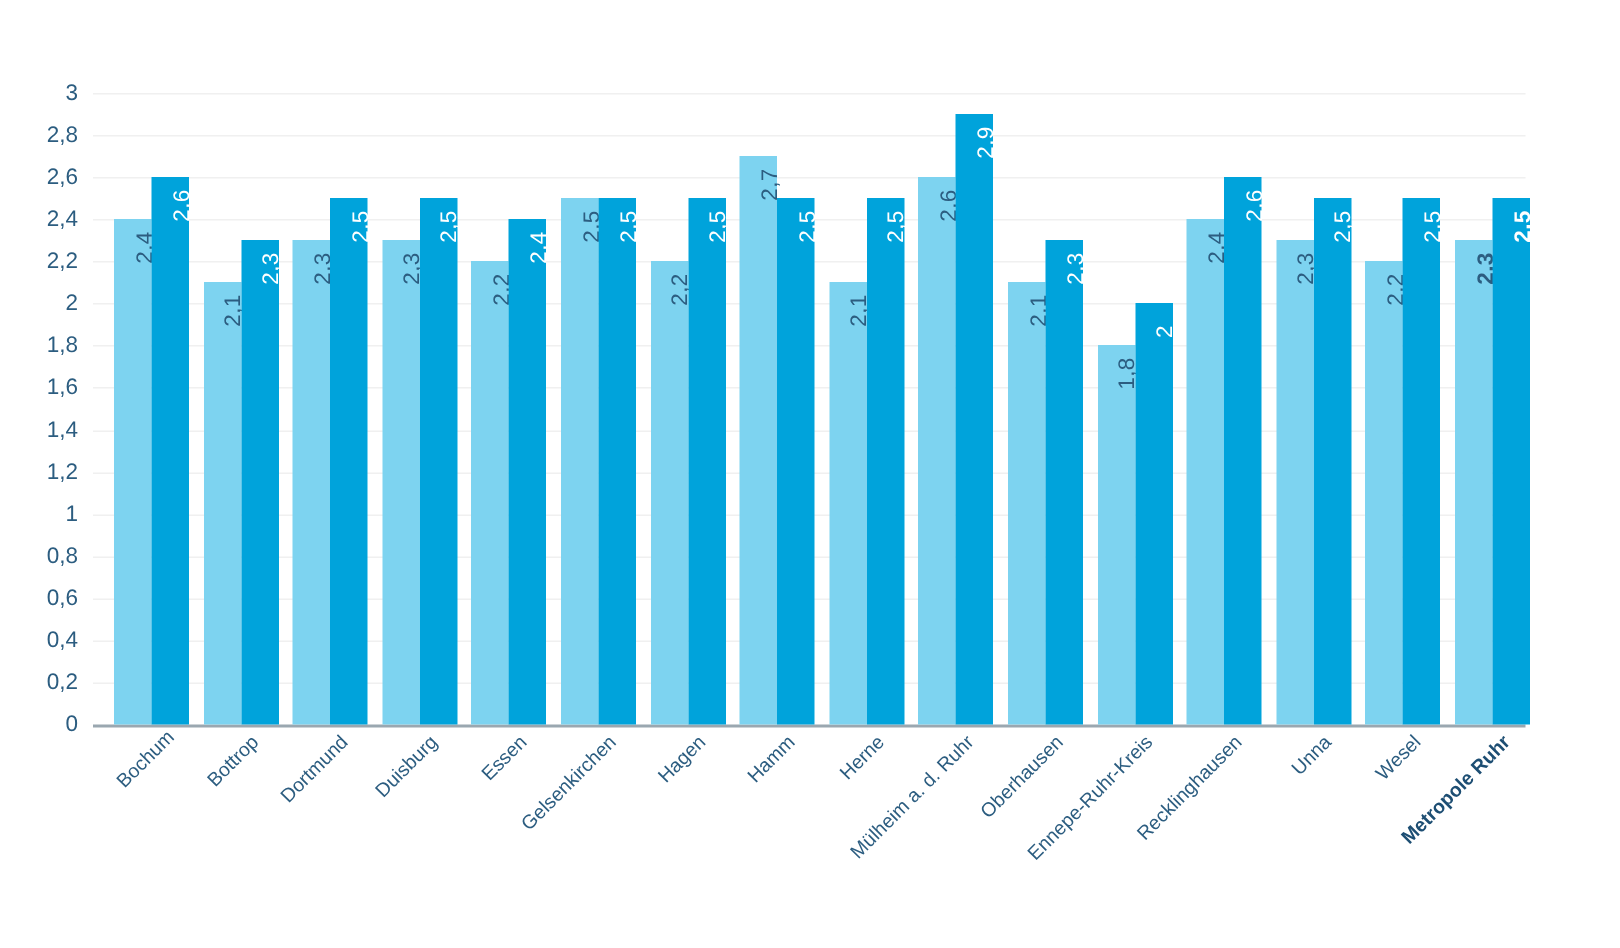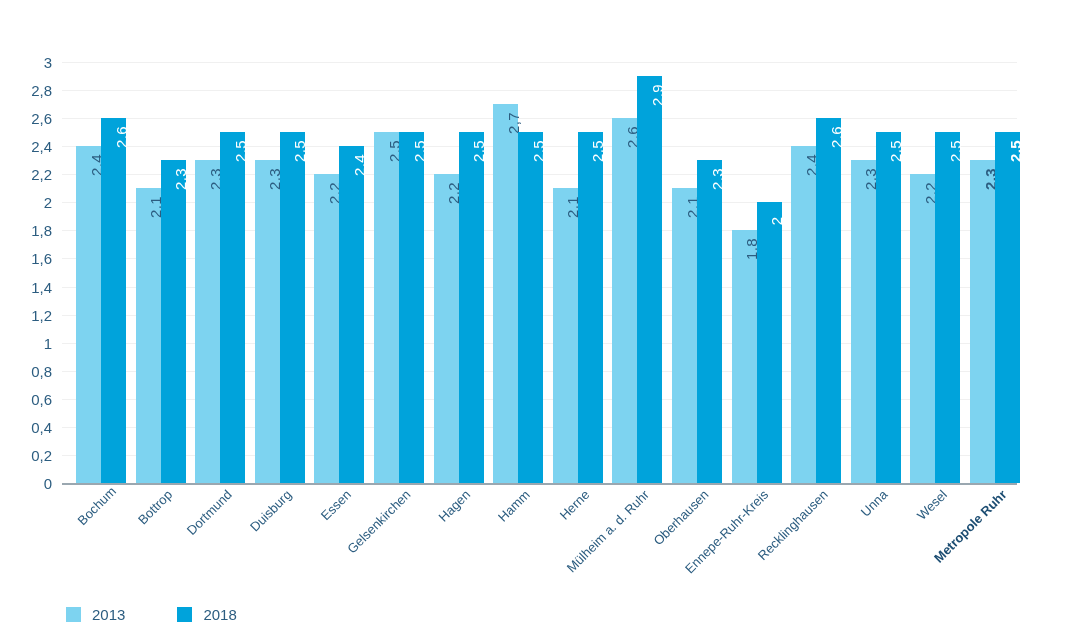--- a/index.html
+++ b/index.html
@@ -320,24 +320,14 @@
       <div class="x-label" style="left: 0px; width: 519.8px;">Herne</div>
       <div class="x-label" style="left: 0px; width: 579.4px;">Mülheim a. d. Ruhr</div>
       <div class="x-label" style="left: 0px; width: 639px;">Oberhausen</div>
       <div class="x-label" style="left: 0px; width: 698.6px;">Ennepe-Ruhr-Kreis</div>
       <div class="x-label" style="left: 0px; width: 758.2px;">Recklinghausen</div>
       <div class="x-label" style="left: 0px; width: 817.8px;">Unna</div>
       <div class="x-label" style="left: 0px; width: 877.4px;">Wesel</div>
       <div class="x-label highlight" style="left: 0px; width: 937px;">Metropole Ruhr</div>
     </div>
 
-  <div class="legend">
-      <div class="legend-item">
-        <span class="legend-swatch" style="background: rgb(125, 211, 240);"></span>
-        <span class="legend-label">2013</span>
-      </div>
-      <div class="legend-item">
-        <span class="legend-swatch" style="background: rgb(0, 163, 219);"></span>
-        <span class="legend-label">2018</span>
-      </div>
-    </div>
 
 </div>
 
 </body></html>

